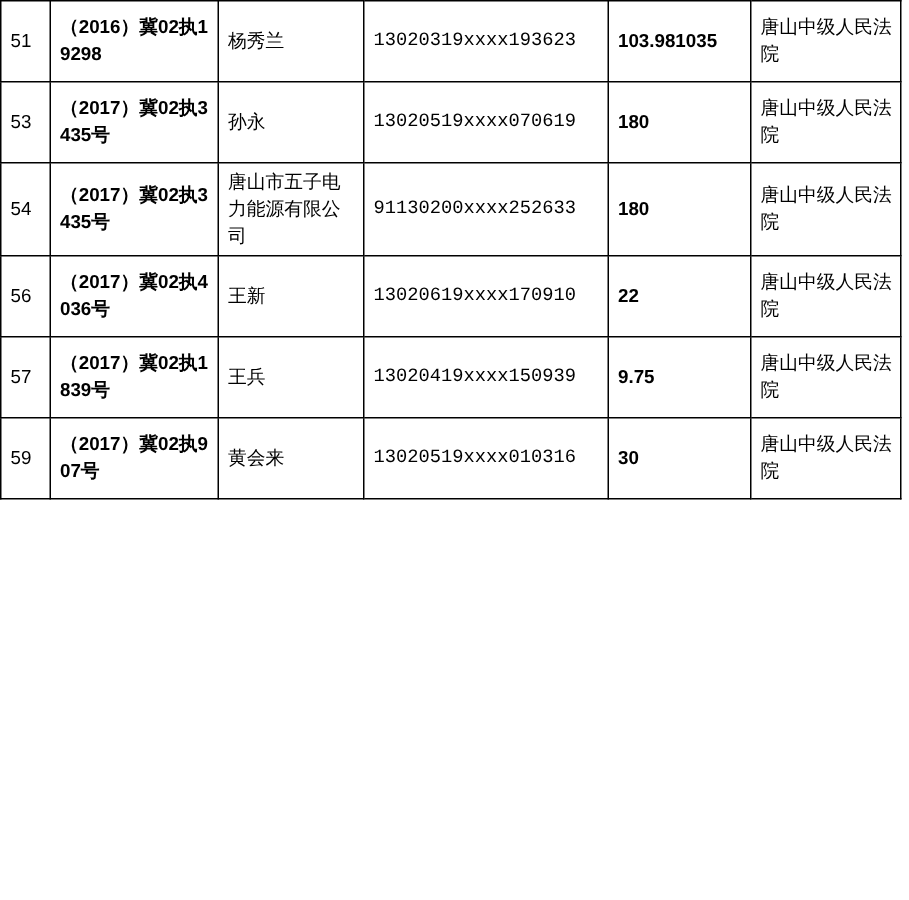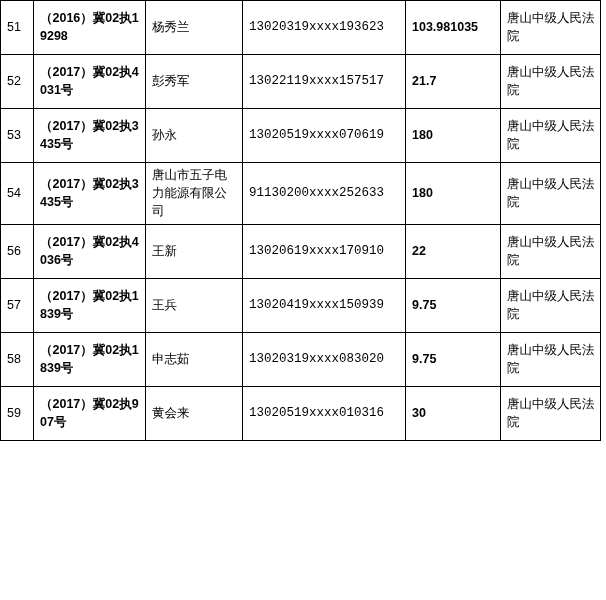--- a/index.html
+++ b/index.html
@@ -79,40 +79,20 @@
           <span class="cell-text">13020319xxxx193623</span>
         </td>
       <td class="col-amount">
           <span class="cell-text">103.981035</span>
         </td>
       <td class="col-court">
           <span class="cell-text">唐山中级人民法院</span>
         </td>
     </tr>
 
-    <tr>
-      <td class="col-index">
-          <span class="cell-text">52</span>
-        </td>
-      <td class="col-caseno">
-          <span class="cell-text">（2017）冀02执4031号</span>
-        </td>
-      <td class="col-name">
-          <span class="cell-text">彭秀军</span>
-        </td>
-      <td class="col-id">
-          <span class="cell-text">13022119xxxx157517</span>
-        </td>
-      <td class="col-amount">
-          <span class="cell-text">21.7</span>
-        </td>
-      <td class="col-court">
-          <span class="cell-text">唐山中级人民法院</span>
-        </td>
-    </tr>
 
     <tr>
       <td class="col-index">
           <span class="cell-text">53</span>
         </td>
       <td class="col-caseno">
           <span class="cell-text">（2017）冀02执3435号</span>
         </td>
       <td class="col-name">
           <span class="cell-text">孙永</span>
@@ -185,40 +165,20 @@
           <span class="cell-text">13020419xxxx150939</span>
         </td>
       <td class="col-amount">
           <span class="cell-text">9.75</span>
         </td>
       <td class="col-court">
           <span class="cell-text">唐山中级人民法院</span>
         </td>
     </tr>
 
-    <tr>
-      <td class="col-index">
-          <span class="cell-text">58</span>
-        </td>
-      <td class="col-caseno">
-          <span class="cell-text">（2017）冀02执1839号</span>
-        </td>
-      <td class="col-name">
-          <span class="cell-text">申志茹</span>
-        </td>
-      <td class="col-id">
-          <span class="cell-text">13020319xxxx083020</span>
-        </td>
-      <td class="col-amount">
-          <span class="cell-text">9.75</span>
-        </td>
-      <td class="col-court">
-          <span class="cell-text">唐山中级人民法院</span>
-        </td>
-    </tr>
 
     <tr>
       <td class="col-index">
           <span class="cell-text">59</span>
         </td>
       <td class="col-caseno">
           <span class="cell-text">（2017）冀02执907号</span>
         </td>
       <td class="col-name">
           <span class="cell-text">黄会来</span>

